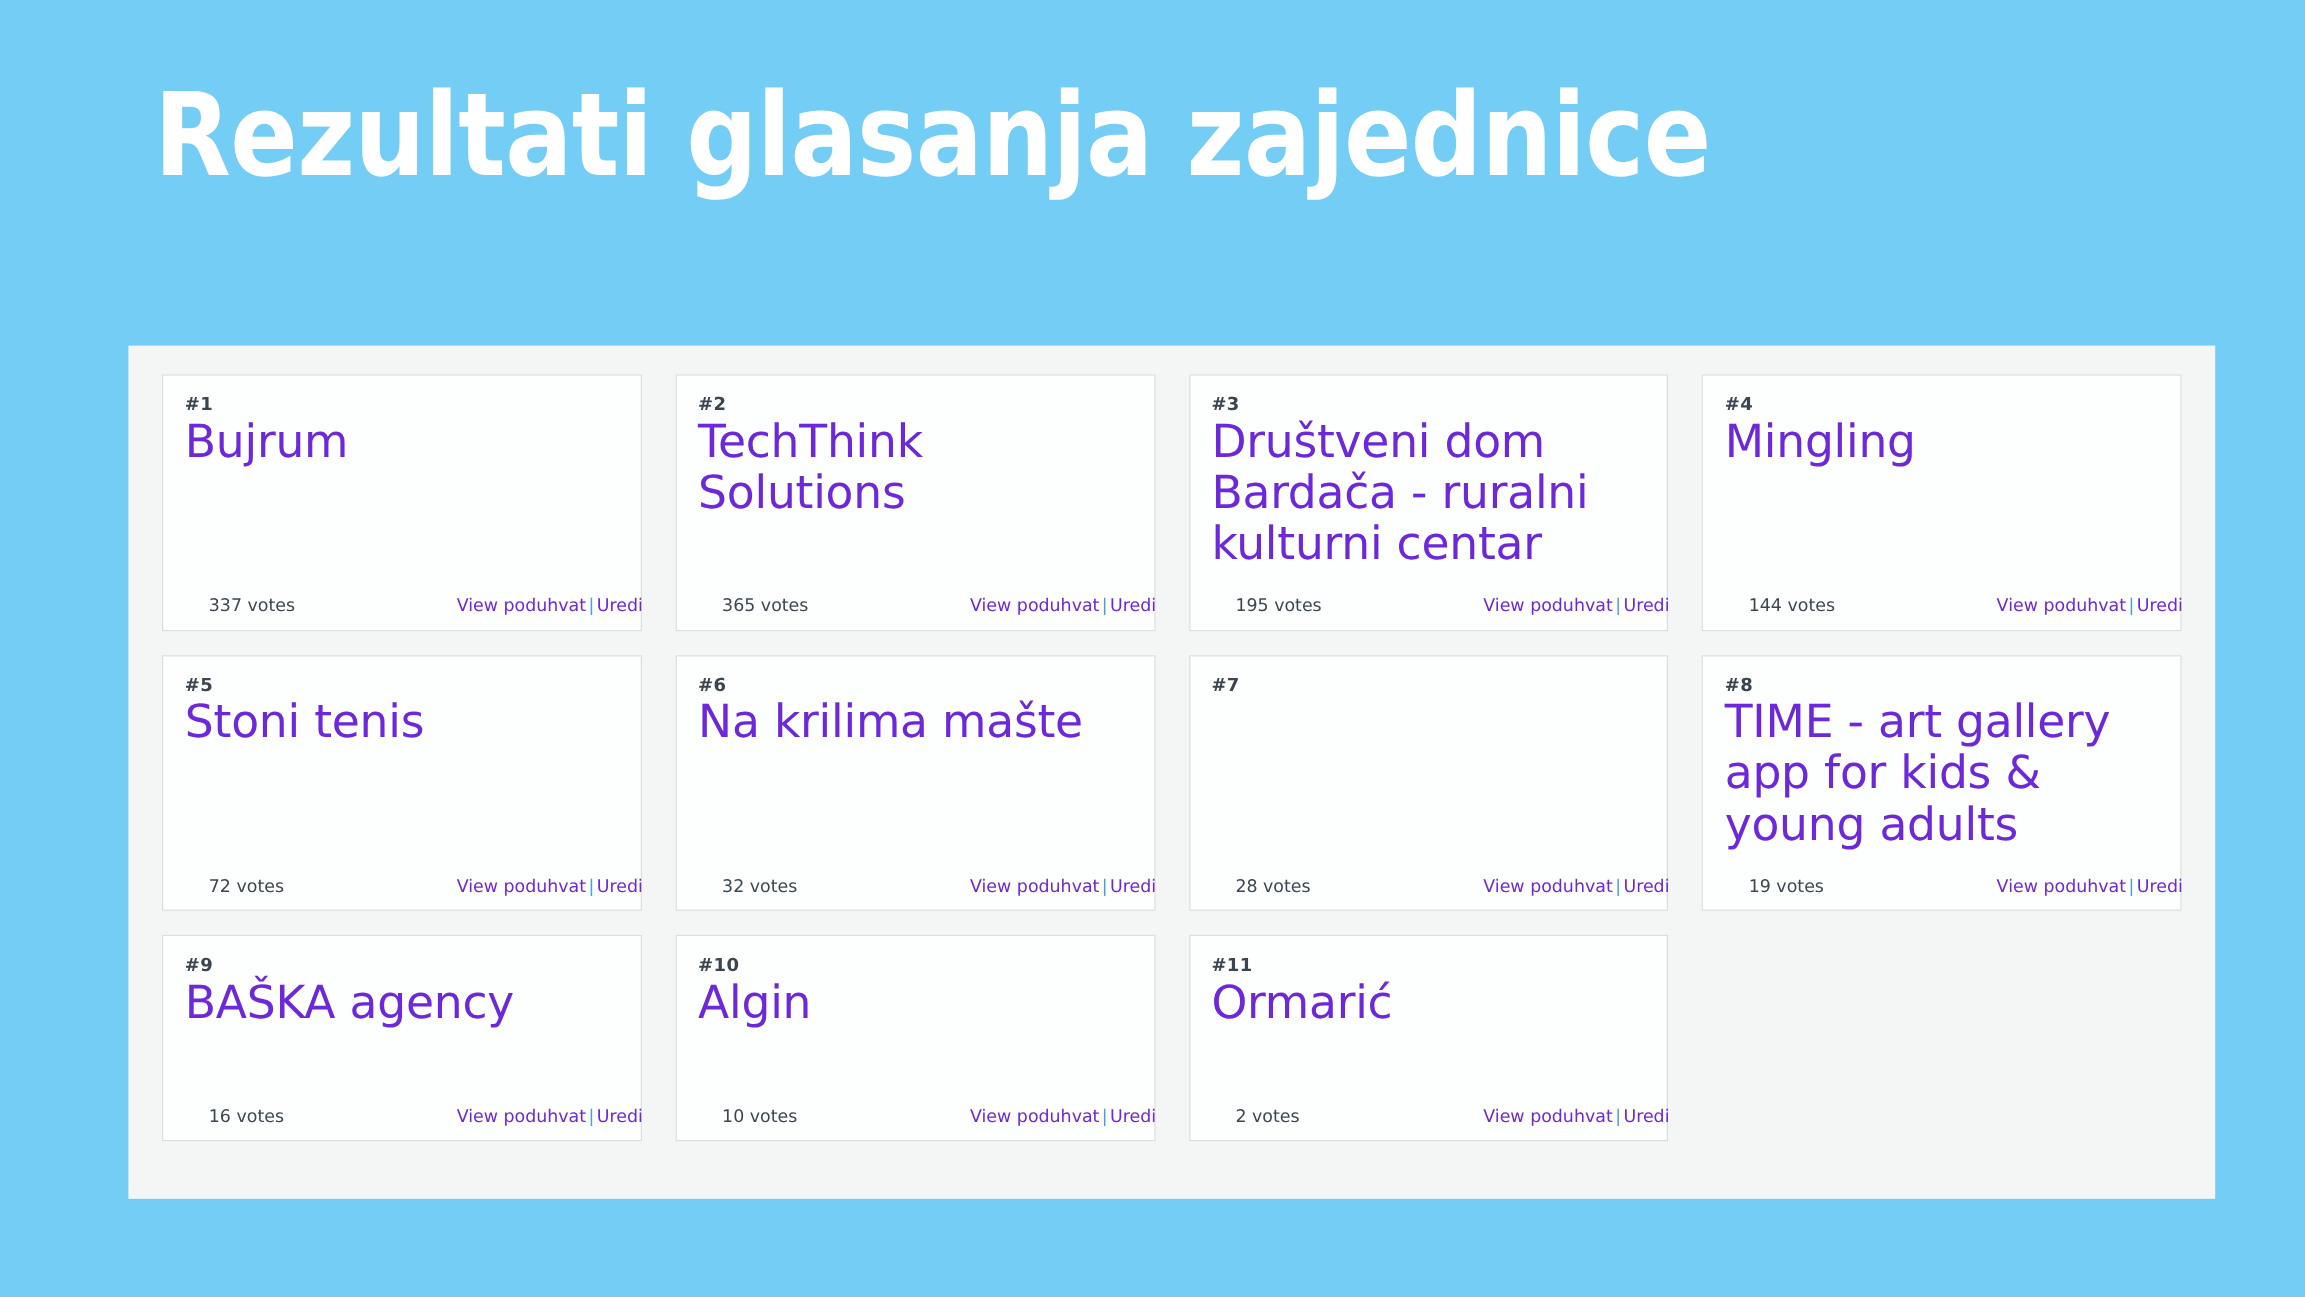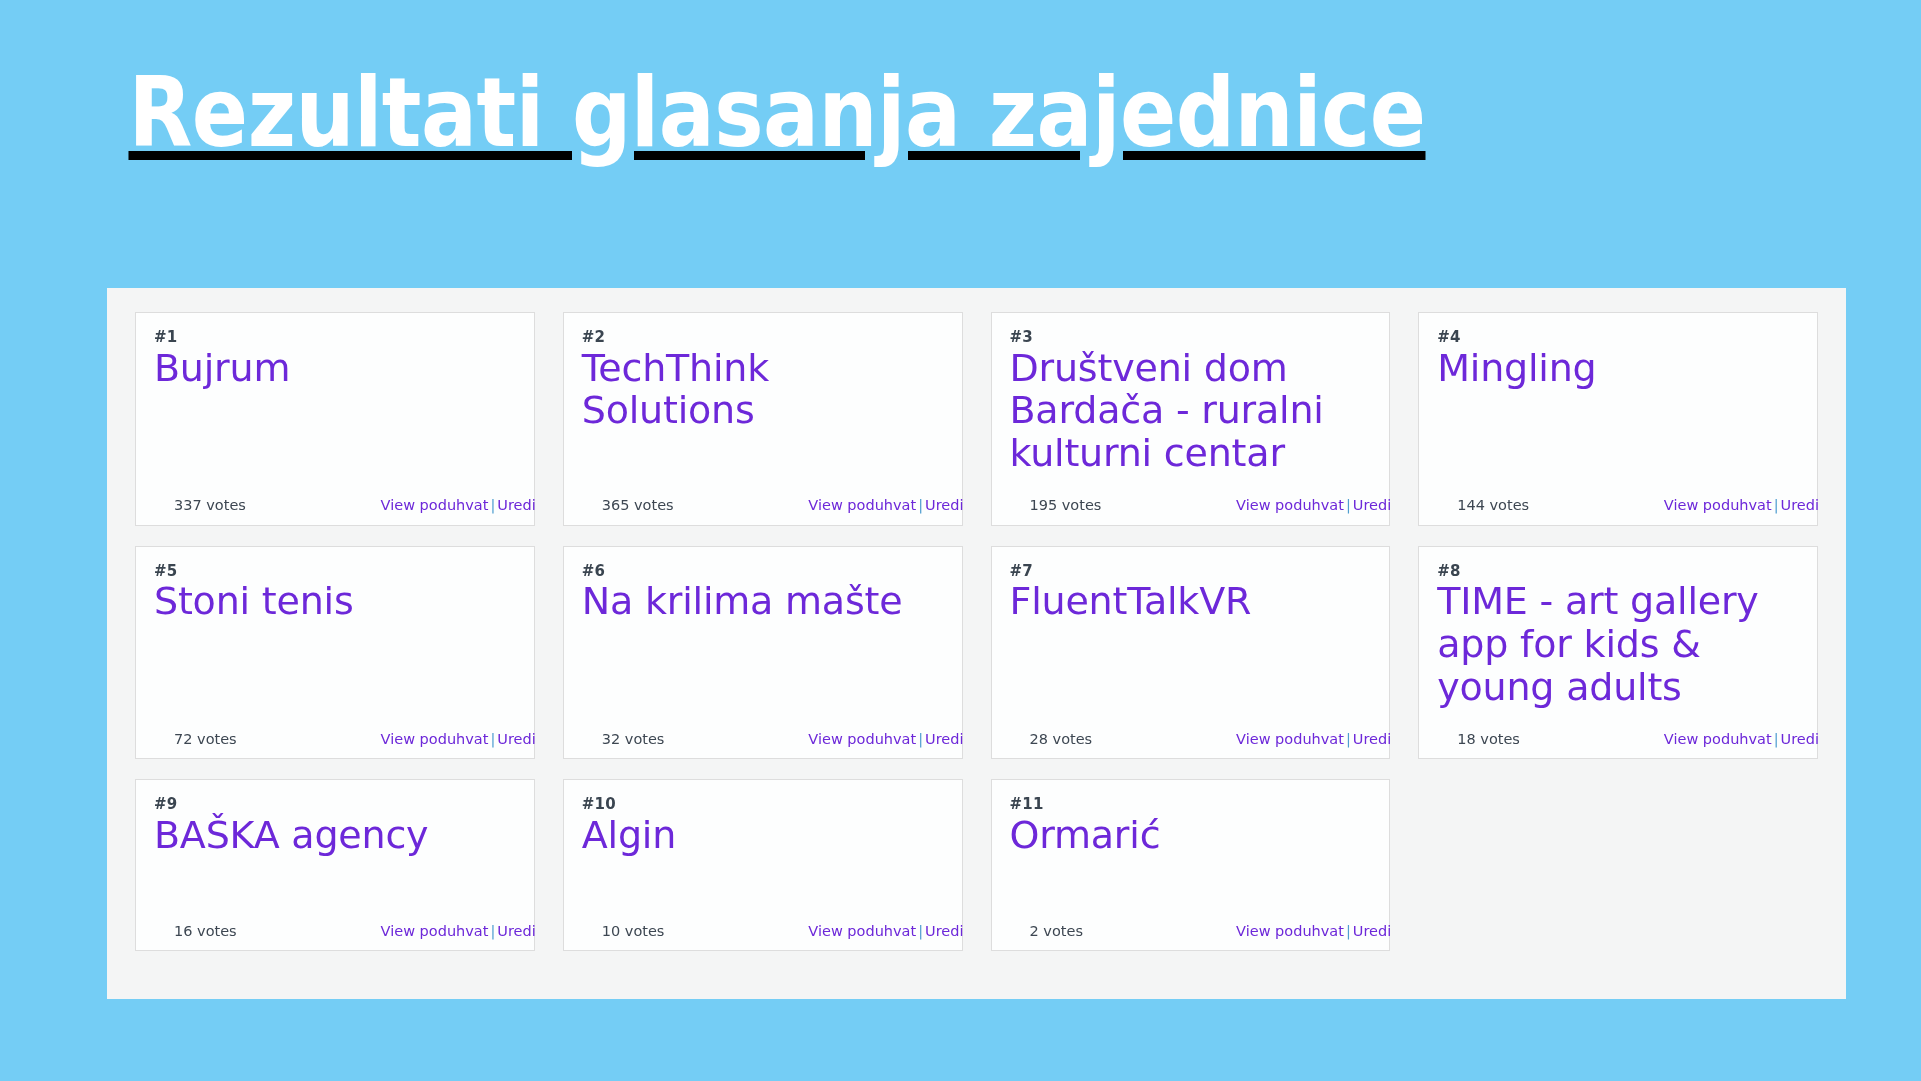--- a/index.html
+++ b/index.html
@@ -13,21 +13,20 @@
     height: 1081px;
     background: #74cdf5;
     font-family: "DejaVu Sans", "Liberation Sans", sans-serif;
     overflow: hidden;
   }
 
   .page {
     width: 1554px;
     height: 1081px;
     position: relative;
-    text-decoration: underline;
   }
 
   
   .page-title {
     margin: 0;
     padding: 62px 0 0 0;
     text-align: center;
     color: #ffffff;
     font-family: "DejaVu Sans Condensed", "Liberation Sans Narrow", "Liberation Sans", sans-serif;
     font-weight: 700;
@@ -211,35 +210,34 @@
               <div class="card-spacer"></div>
               <div class="card-footer">
                 <span class="card-votes">32 votes</span>
                 <span class="card-actions"><a href="#">View poduhvat</a><span class="action-sep">|</span><a href="#">Uredi</a></span>
               </div>
             </div>
           </div>
           <div class="card-cell">
             <div class="card">
               <div class="card-rank">#7</div>
-              <div class="card-title">FluentTalkVR</div>
               <div class="card-spacer"></div>
               <div class="card-footer">
                 <span class="card-votes">28 votes</span>
                 <span class="card-actions"><a href="#">View poduhvat</a><span class="action-sep">|</span><a href="#">Uredi</a></span>
               </div>
             </div>
           </div>
           <div class="card-cell">
             <div class="card">
               <div class="card-rank">#8</div>
               <div class="card-title">TIME - art gallery app for kids &amp; young adults</div>
               <div class="card-spacer"></div>
               <div class="card-footer">
-                <span class="card-votes">18 votes</span>
+                <span class="card-votes">19 votes</span>
                 <span class="card-actions"><a href="#">View poduhvat</a><span class="action-sep">|</span><a href="#">Uredi</a></span>
               </div>
             </div>
           </div>
         </div>
         <div class="grid-row">
           <div class="card-cell">
             <div class="card">
               <div class="card-rank">#9</div>
               <div class="card-title">BAŠKA agency</div>

